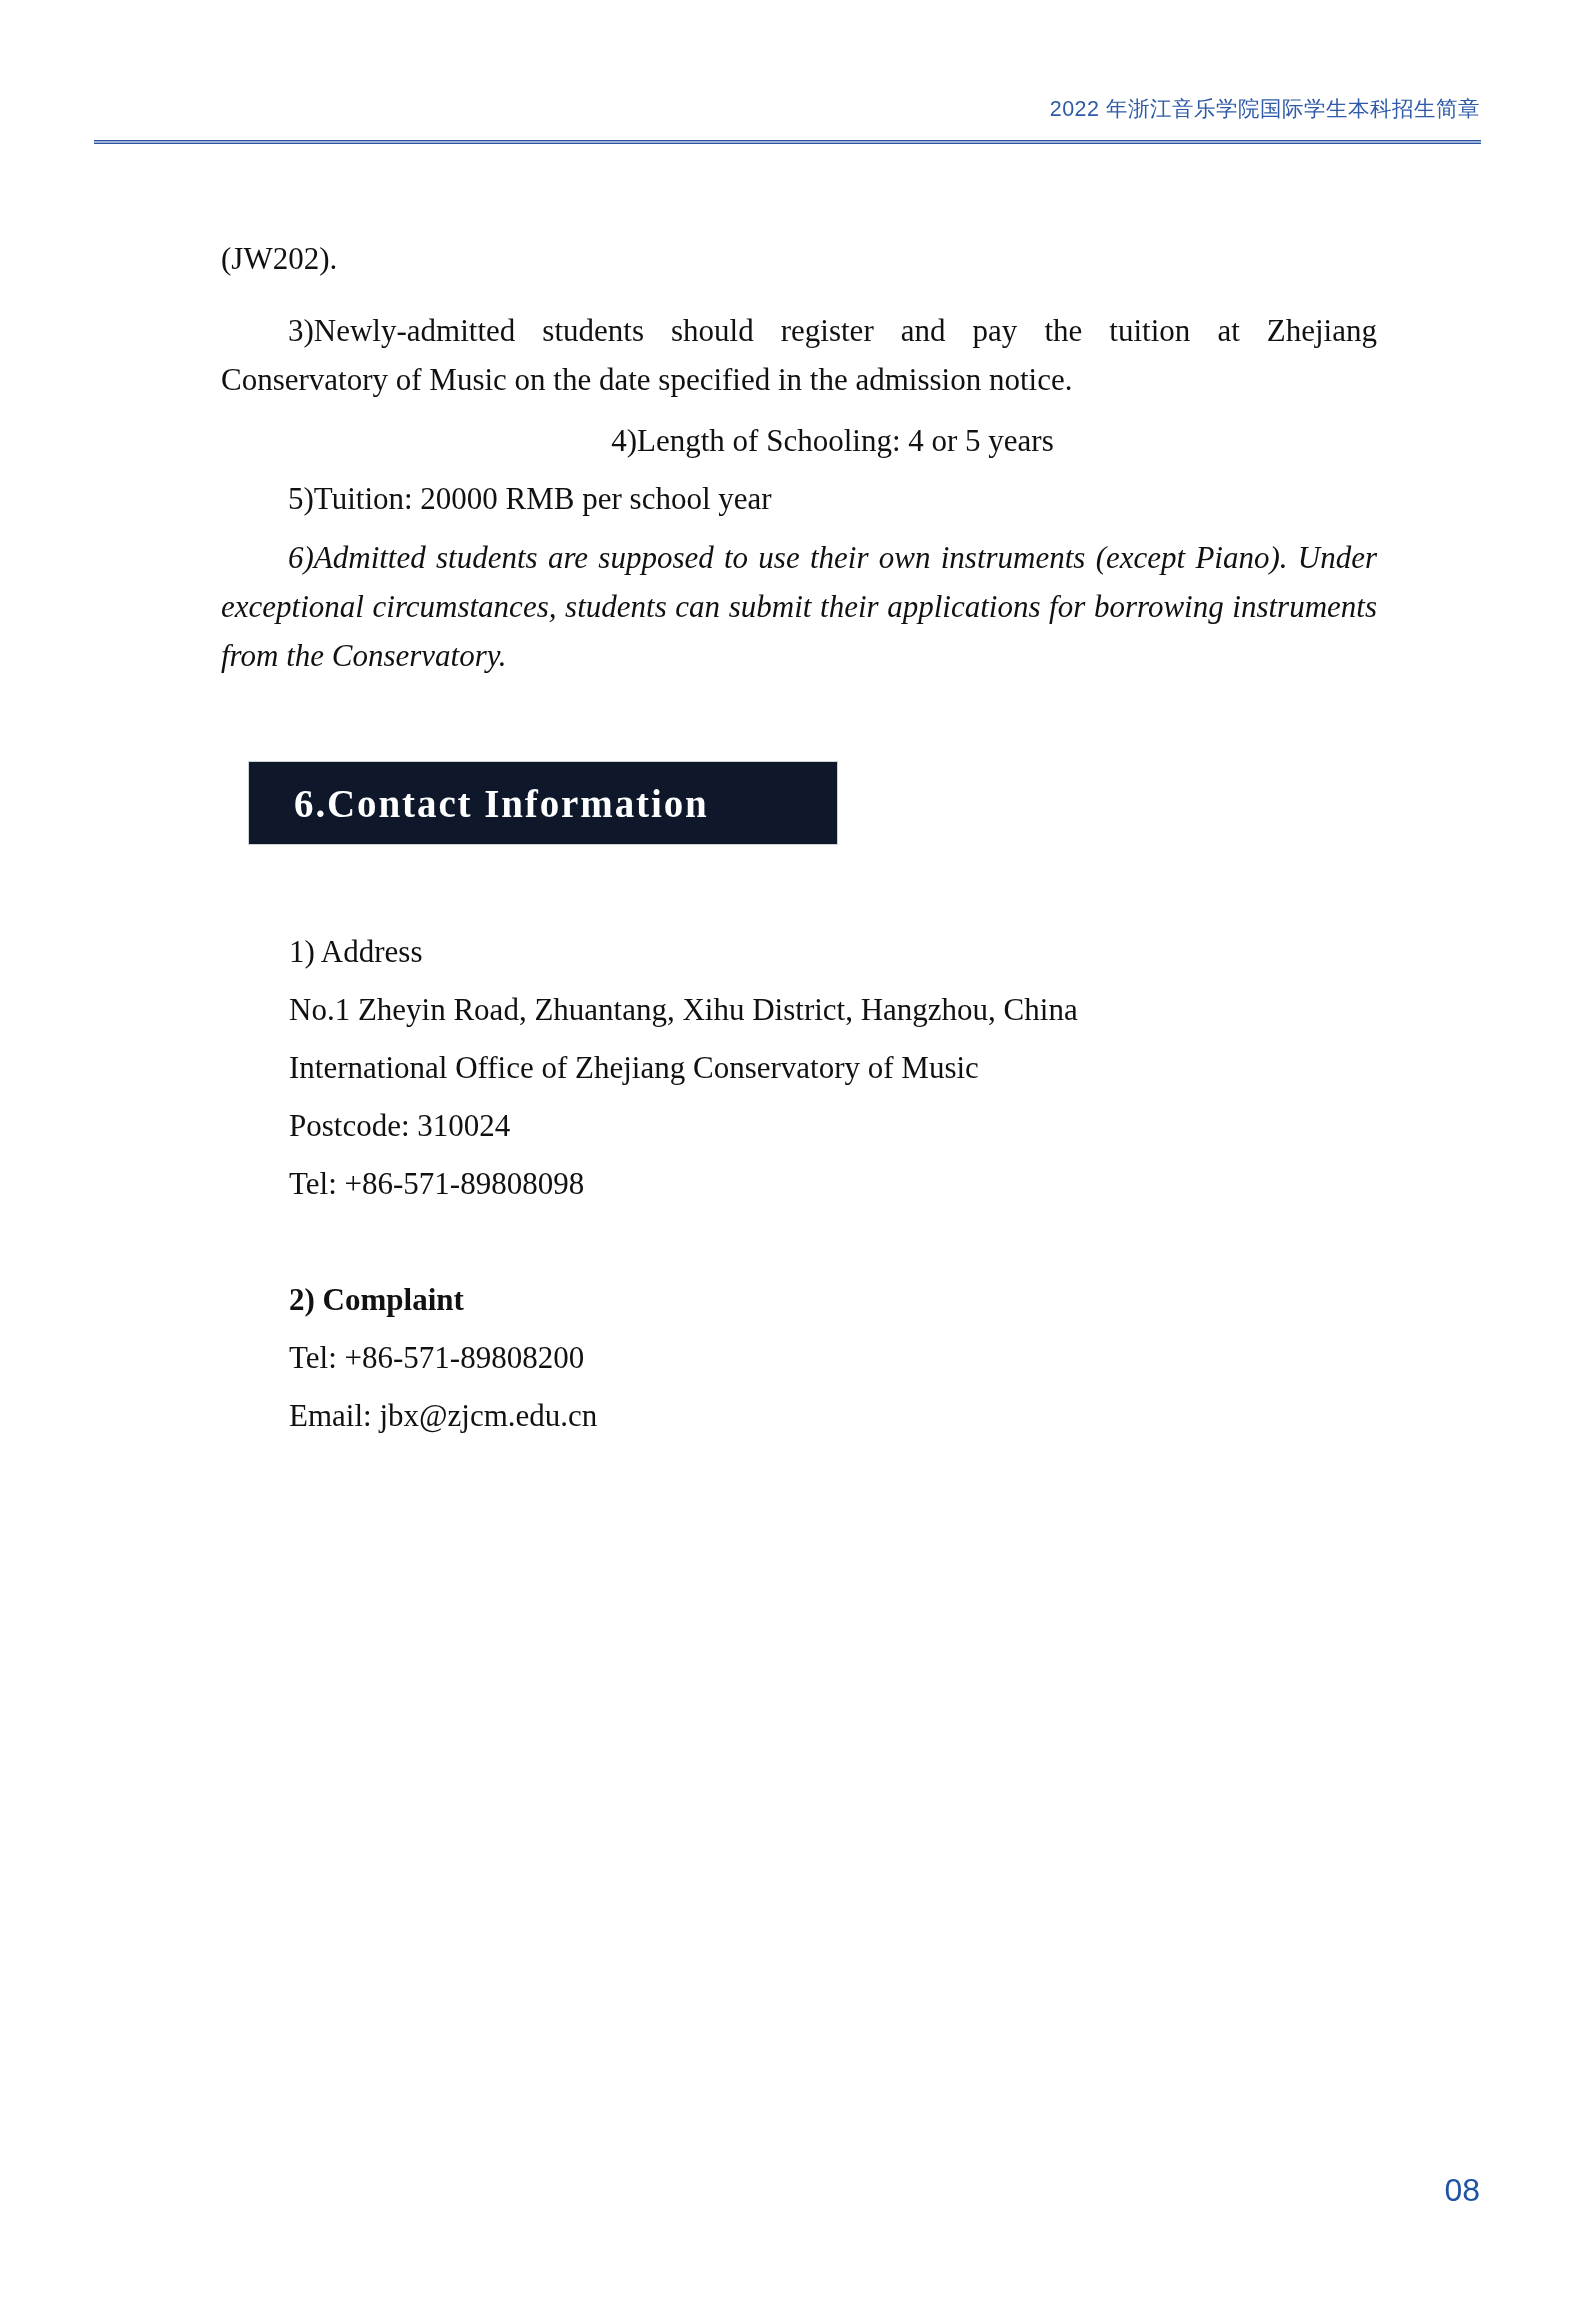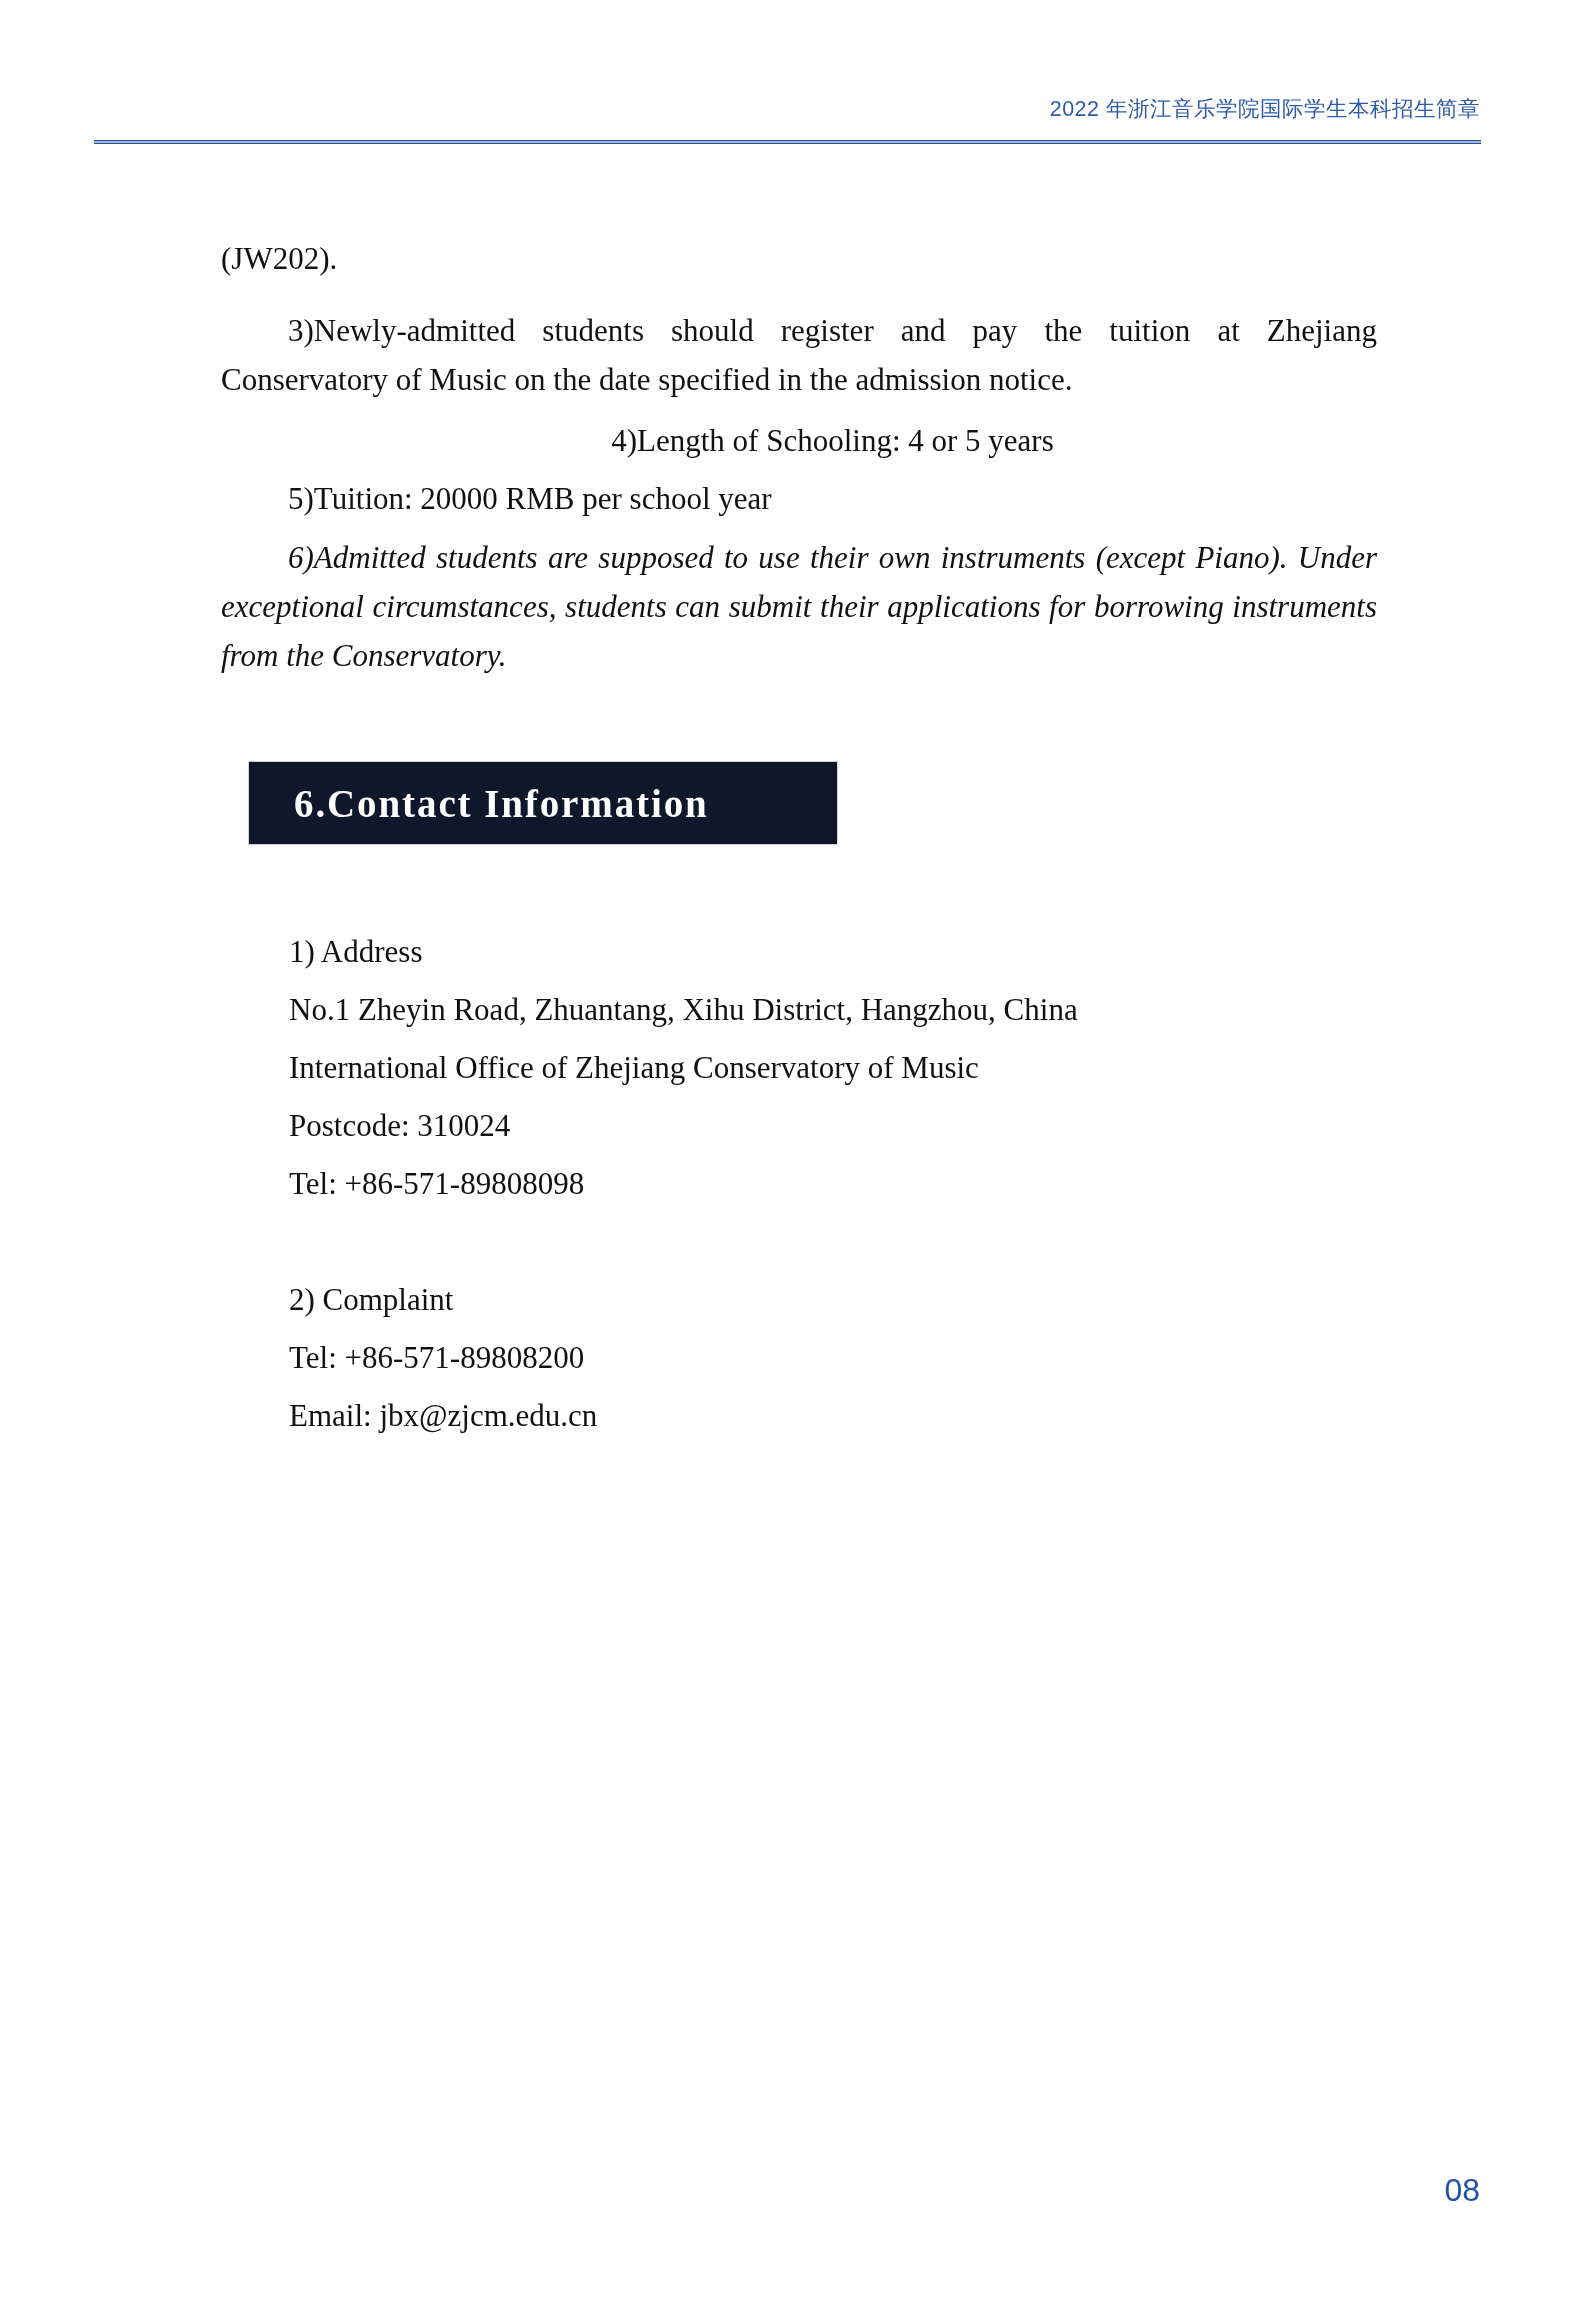--- a/index.html
+++ b/index.html
@@ -82,21 +82,21 @@
   
   .contact {
     position: absolute;
     left: 289px;
     top: 923px;
     width: 1031px;
     font-size: 31px;
     line-height: 58px;
   }
   .contact div { margin: 0; }
-  .block-gap { margin-top: 58px !important; }
+  .block-gap { margin-top: 58px !important; font-weight: bold; }
 
   
   .page-number {
     position: absolute;
     right: 97px;
     top: 2172px;
     font-family: "Liberation Sans", sans-serif;
     font-size: 32px;
     color: #2053a4;
   }

